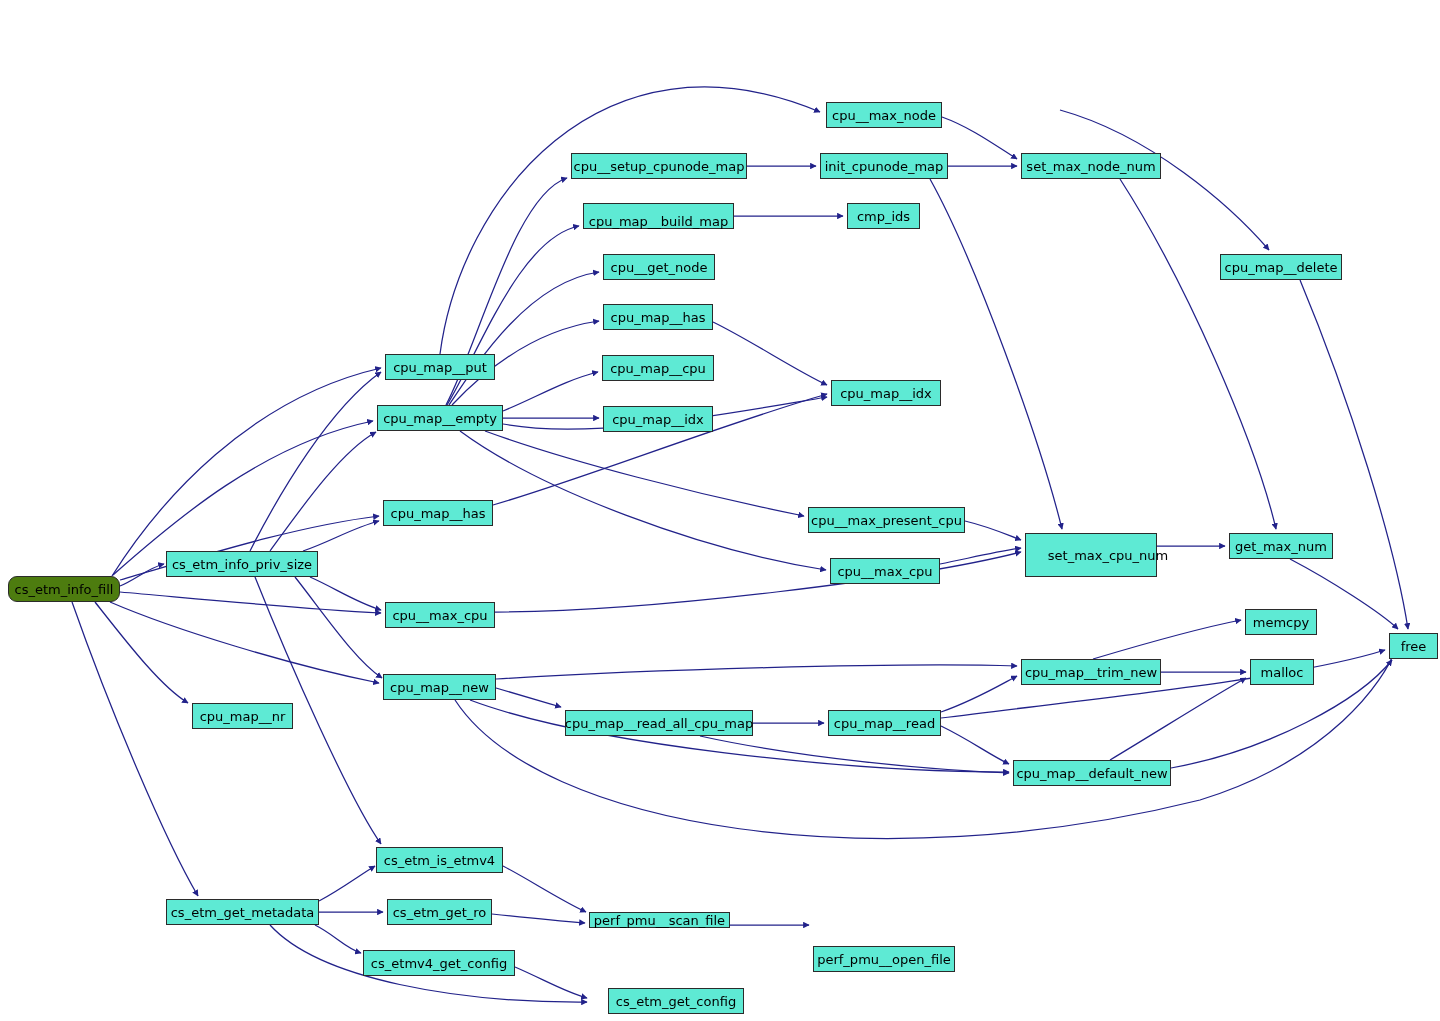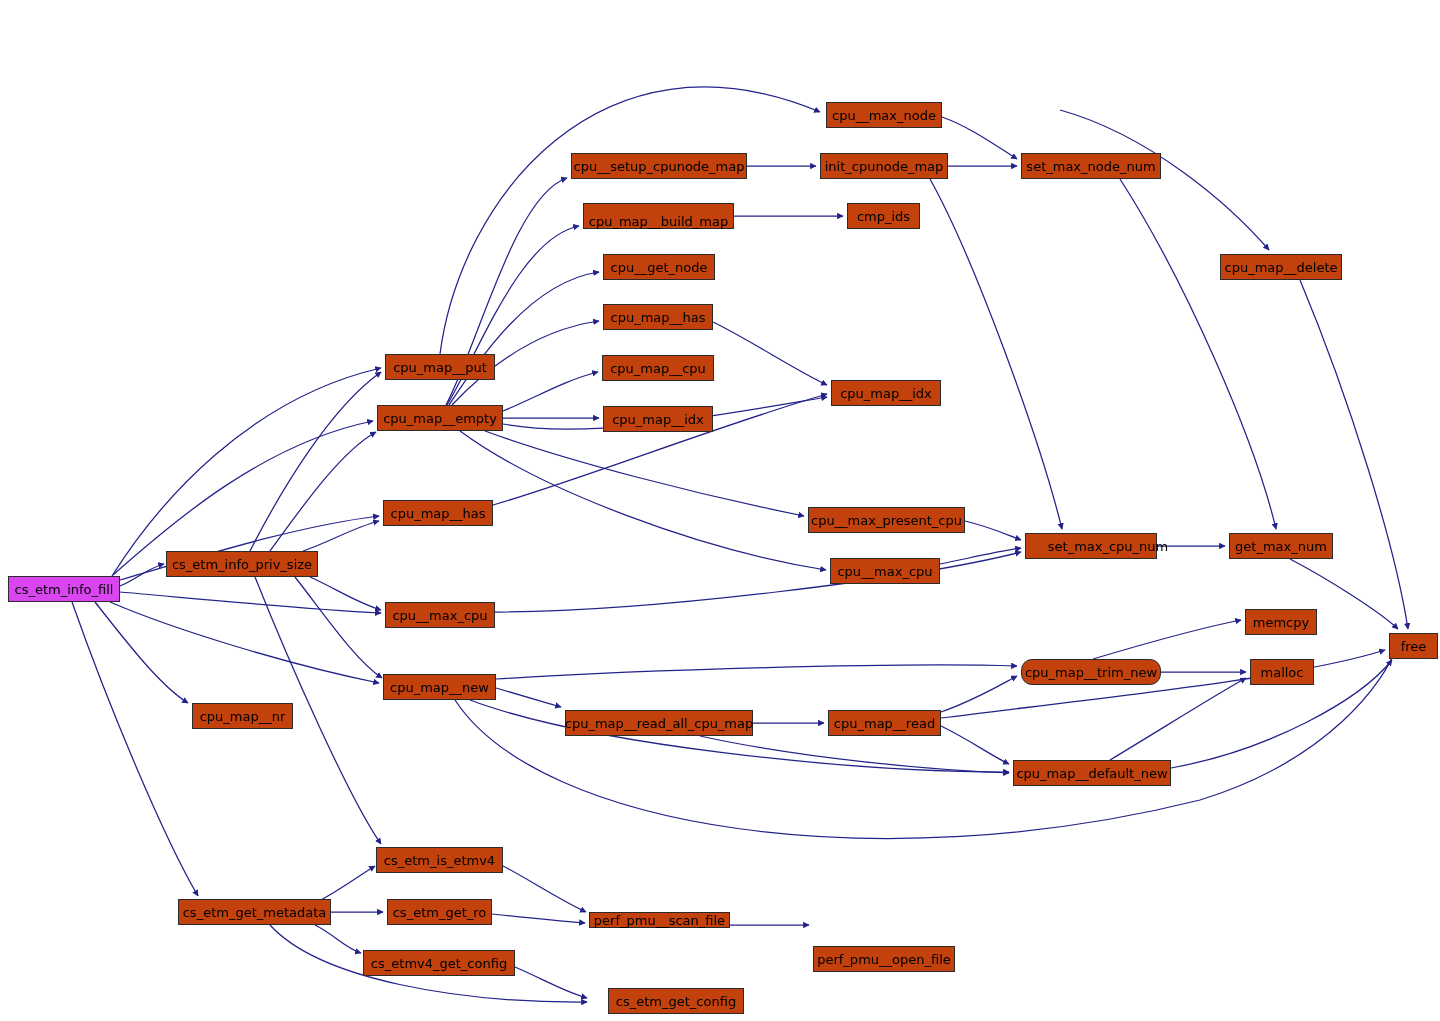--- a/index.html
+++ b/index.html
@@ -10,32 +10,32 @@
     height:1021px;
     background:#ffffff;
     font-family:"DejaVu Sans", sans-serif;
     overflow:hidden;
   }
   #edges{position:absolute;left:0;top:0;width:1440px;height:1021px;}
   .node{
     position:absolute;
     box-sizing:border-box;
     border:1px solid #2b2b2b;
-    background:#c2410c;
+    background:#5eead4;
     color:#000000;
     display:flex;
     align-items:center;
     justify-content:center;
     white-space:nowrap;
     font-size:13px;
     line-height:1;
     letter-spacing:0px;
     z-index:5;
   }
-  .node.highlight{background:#d946ef;}
+  .node.highlight{background:#4d7c0f;border-radius:9px;}
   .node .lbl{pointer-events:none;}
 </style>
 </head>
 <body>
 
 <div id="canvas">
   <svg id="edges" viewBox="0 0 1440 1021" xmlns="http://www.w3.org/2000/svg">
     <defs>
       <marker id="arw" viewBox="0 0 10 10" refX="9" refY="5" markerWidth="5.2" markerHeight="5.2" orient="auto-start-reverse">
         <path d="M 0 0 L 10 5 L 0 10 z" fill="#22228a"></path>
@@ -107,21 +107,21 @@
   <div id="node-layer">
       <div class="node highlight" style="left: 8px; top: 576px; width: 112px; height: 26px;">
         <span class="lbl">cs_etm_info_fill</span>
       </div>
       <div class="node" style="left: 166px; top: 551px; width: 152px; height: 26px;">
         <span class="lbl">cs_etm_info_priv_size</span>
       </div>
       <div class="node" style="left: 192px; top: 703px; width: 101px; height: 26px;">
         <span class="lbl">cpu_map__nr</span>
       </div>
-      <div class="node" style="left: 166px; top: 899px; width: 153px; height: 26px; margin-left: 12px;">
+      <div class="node" style="left: 166px; top: 899px; width: 153px; height: 26px;">
         <span class="lbl">cs_etm_get_metadata</span>
       </div>
       <div class="node" style="left: 385px; top: 354px; width: 110px; height: 26px;">
         <span class="lbl">cpu_map__put</span>
       </div>
       <div class="node" style="left: 377px; top: 405px; width: 126px; height: 26px; justify-content: center;">
         <span class="lbl">cpu_map__empty</span>
       </div>
       <div class="node" style="left: 383px; top: 500px; width: 110px; height: 26px;">
         <span class="lbl">cpu_map__has</span>
@@ -188,24 +188,24 @@
       </div>
       <div class="node" style="left: 828px; top: 710px; width: 113px; height: 26px;">
         <span class="lbl">cpu_map__read</span>
       </div>
       <div class="node" style="left: 813px; top: 912px; width: 142px; height: 26px; margin-top: 34px;">
         <span class="lbl">perf_pmu__open_file</span>
       </div>
       <div class="node" style="left: 1021px; top: 153px; width: 140px; height: 26px;">
         <span class="lbl">set_max_node_num</span>
       </div>
-      <div class="node" style="left: 1025px; top: 533px; width: 132px; height: 26px; padding-left: 34px;">
+      <div class="node" style="left: 1025px; top: 533px; width: 132px; height: 44px; padding-left: 34px;">
         <span class="lbl">set_max_cpu_num</span>
       </div>
-      <div class="node" style="left: 1021px; top: 659px; width: 140px; height: 26px; border-radius: 11px;">
+      <div class="node" style="left: 1021px; top: 659px; width: 140px; height: 26px;">
         <span class="lbl">cpu_map__trim_new</span>
       </div>
       <div class="node" style="left: 1013px; top: 760px; width: 158px; height: 26px;">
         <span class="lbl">cpu_map__default_new</span>
       </div>
       <div class="node" style="left: 1220px; top: 254px; width: 122px; height: 26px;">
         <span class="lbl">cpu_map__delete</span>
       </div>
       <div class="node" style="left: 1229px; top: 533px; width: 104px; height: 26px;">
         <span class="lbl">get_max_num</span>

